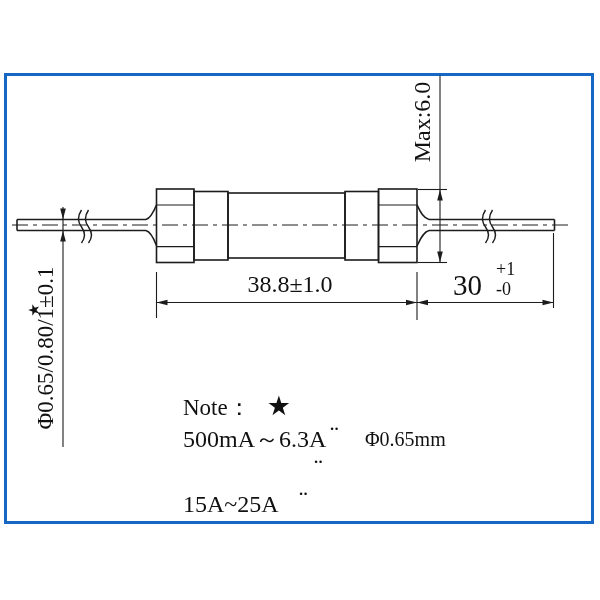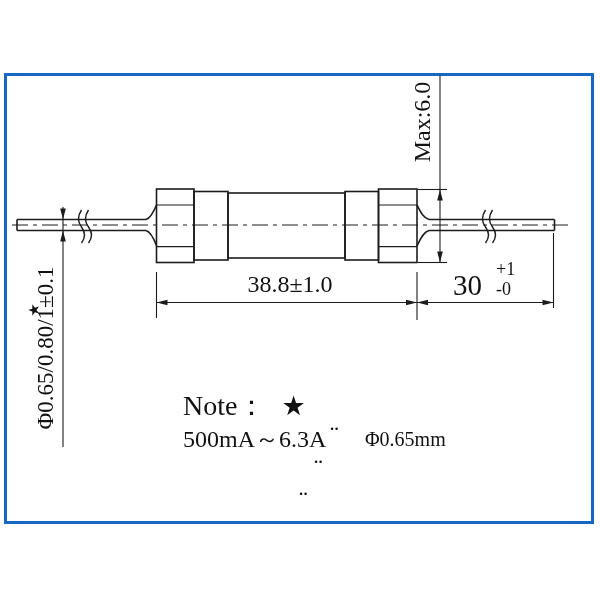--- a/index.html
+++ b/index.html
@@ -15,21 +15,21 @@
   .lbl-leadlen{left:453px;top:265px;display:flex;align-items:center;gap:12px;}
   .lbl-leadlen .base{font-size:29px;line-height:32px;}
   .lbl-leadlen .tol{display:flex;flex-direction:column;font-size:18px;line-height:20px;
                     margin-left:2px;transform:translateY(-6px);}
   .lbl-leaddia{left:-64px;top:334px;width:220px;height:28px;line-height:28px;text-align:center;
                font-size:23px;transform:rotate(-90deg);}
   .lbl-leaddia-star{left:26px;top:302px;width:16px;height:16px;line-height:16px;text-align:center;
                     font-size:15px;transform:rotate(-90deg);}
   .note{position:absolute;left:183px;top:391px;width:300px;height:133px;z-index:3;}
   .note-title{position:absolute;left:0;top:0;height:32px;}
-  .note-title .t{font-size:28px;line-height:30px;margin-top:42px;}
+  .note-title .t{font-size:23px;line-height:30px;margin-top:42px;}
   .note-title .s{font-size:27px;line-height:30px;margin-left:12px;}
   .note-row{position:absolute;left:0;width:300px;height:33px;font-size:24px;line-height:31px;}
   .note-row .range{position:absolute;left:0;top:0;}
   .note-row .ditto{position:absolute;top:-4px;font-size:26px;letter-spacing:1px;}
   .note-row .dia{position:absolute;left:182px;top:0;font-size:20px;}
   .r1{top:33px;}.r2{top:66px;}.r3{top:98px;}
   .r1 .ditto{left:147px;}.r2 .ditto{left:131px;}.r3 .ditto{left:116px;}
 </style>
 </head>
 <body>
@@ -137,17 +137,18 @@
 
     <div class="note-row r1">
       <span class="range">500mA～6.3A</span>
       <span class="ditto">¨</span>
       <span class="dia">Φ0.65mm</span>
     </div>
     <div class="note-row r2">
       <span class="ditto">¨</span>
     </div>
     <div class="note-row r3">
+      <span class="range">15A~25A</span>
       <span class="ditto">¨</span>
     </div>
   </div>
 
 </div>
 
 </body></html>

